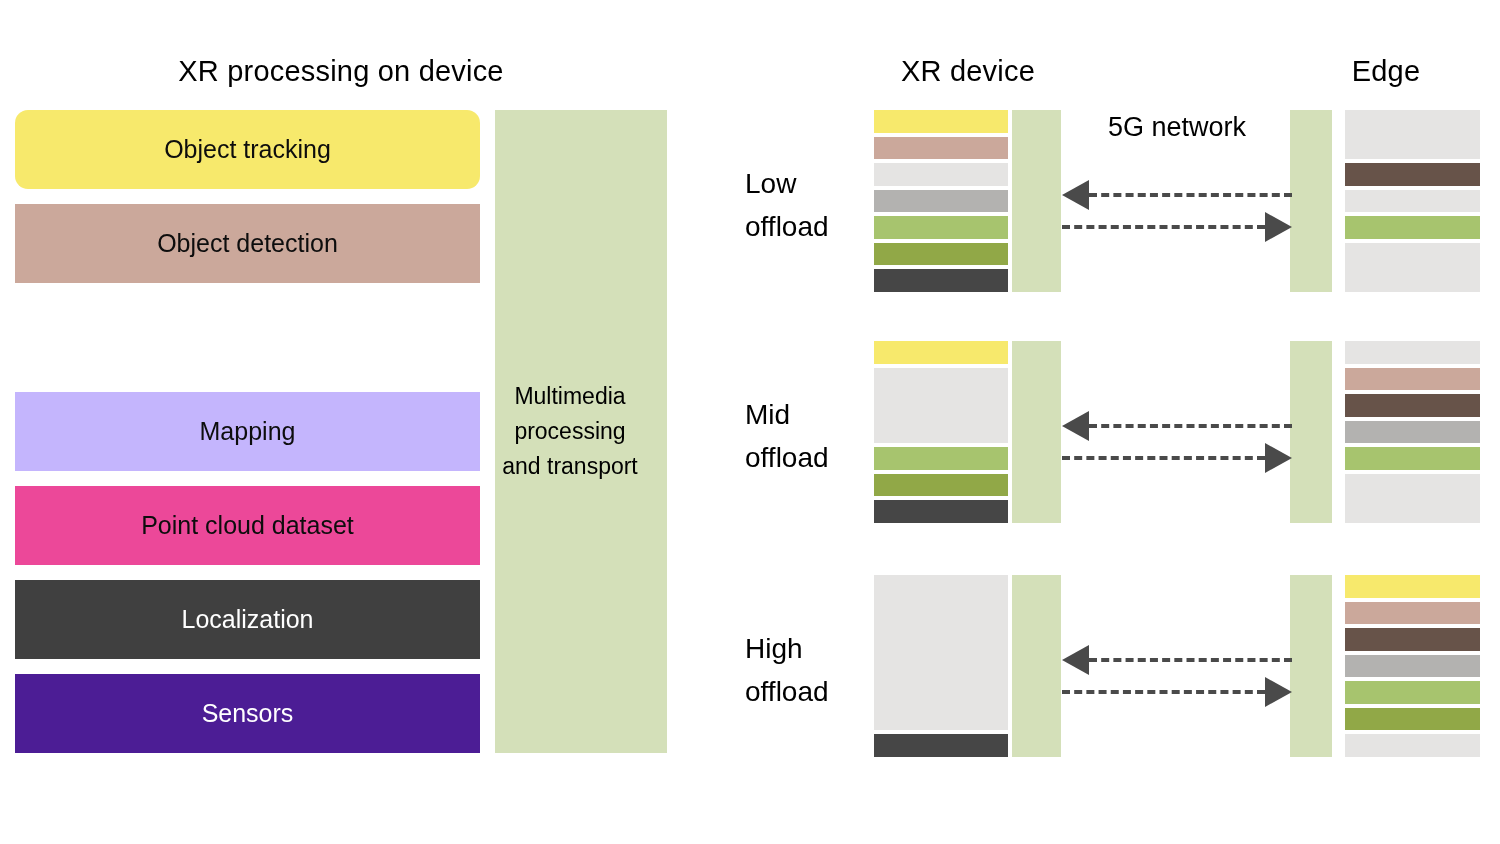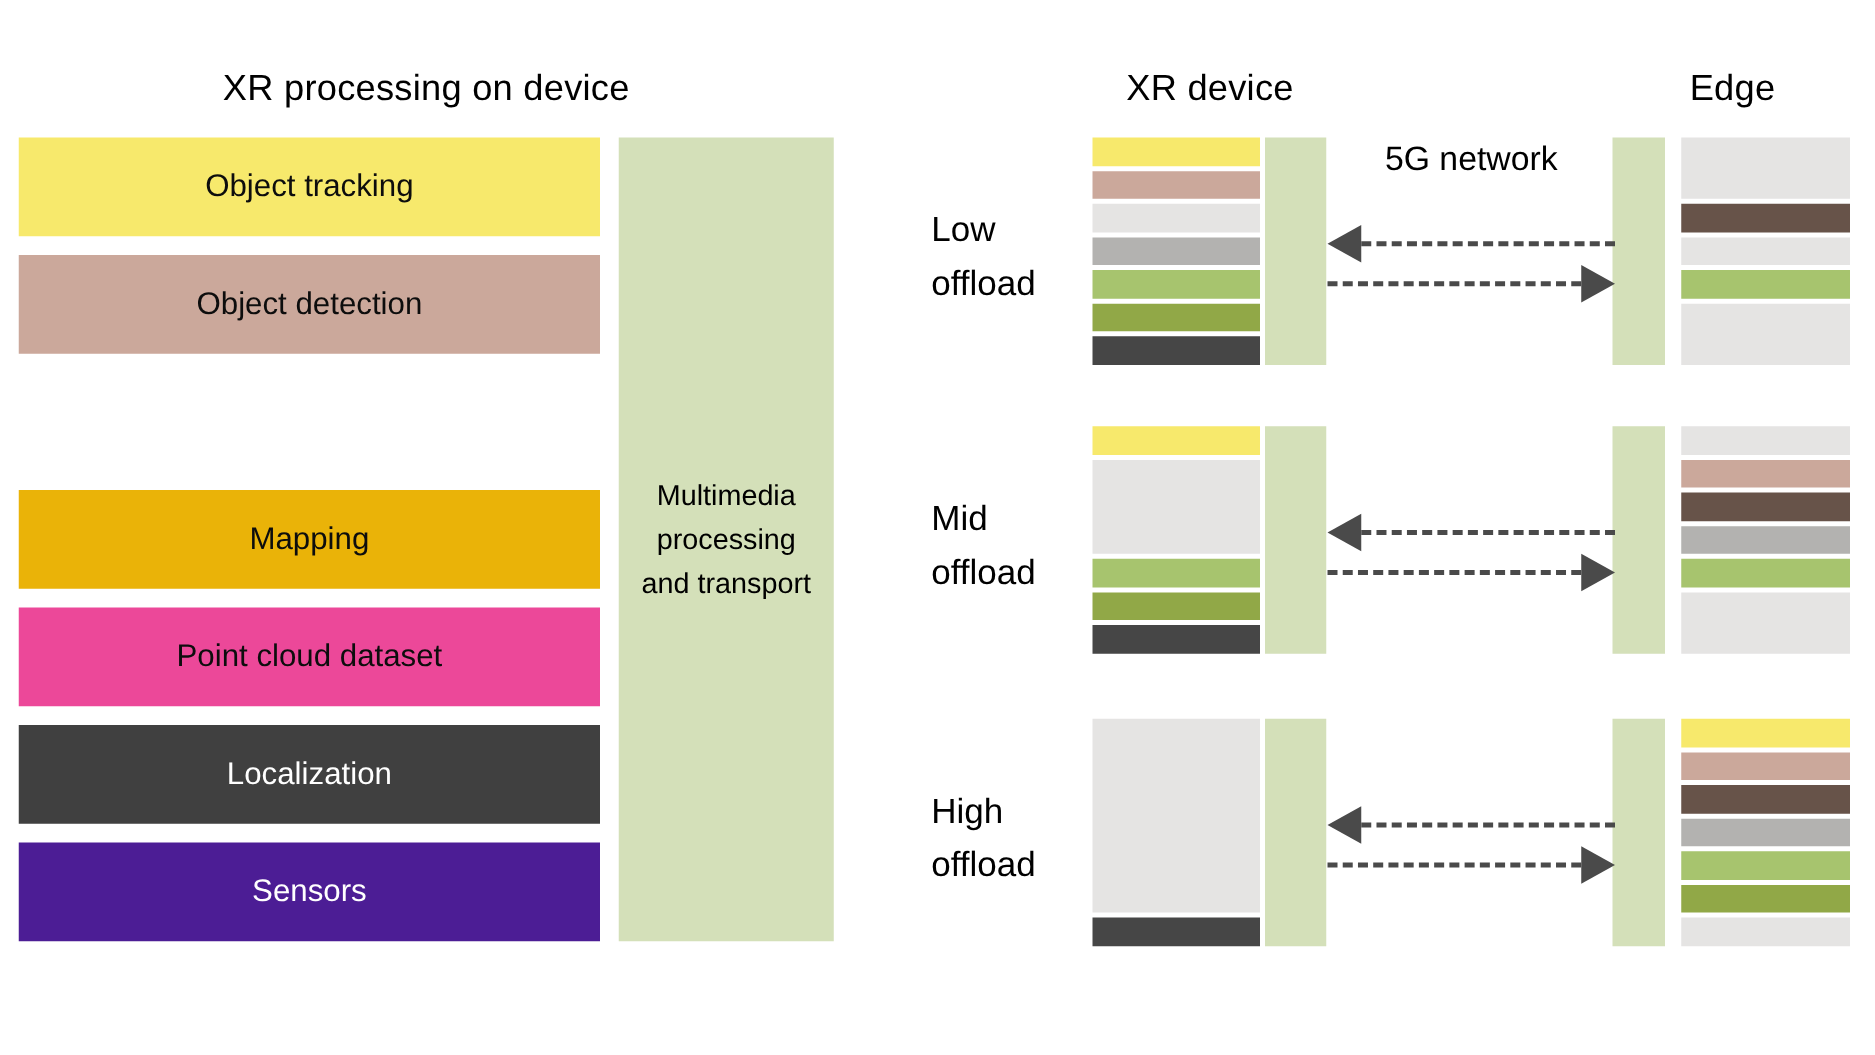--- a/index.html
+++ b/index.html
@@ -15,21 +15,21 @@
     text-align:center;white-space:nowrap;
   }
   
   #left-stack .task-bar{
     position:absolute;left:0;width:465px;height:79px;
     display:flex;align-items:center;justify-content:center;
     font-size:25px;
   }
   #multimedia-bar{
     left:495px;top:110px;width:172px;height:643px;
-    display:flex;align-items:center;justify-content:center;text-align:center;
+    display:flex;align-items:center;text-align:center;
     font-size:23px;line-height:35px;
   }
   #multimedia-bar .mm-text{width:150px;}
   
   .offload-label{
     width:160px;height:100px;
     display:flex;align-items:center;justify-content:center;text-align:left;
     font-size:28px;line-height:43px;
   }
   .offload-label span{display:inline-block;width:120px;}
@@ -48,27 +48,27 @@
 </style>
 </head>
 <body>
 
 <div class="abs title" style="left:15px;top:55px;width:652px;">XR processing on device</div>
 <div class="abs title" style="left:874px;top:55px;width:188px;">XR device</div>
 <div class="abs title" style="left:1292px;top:55px;width:188px;">Edge</div>
 <div class="abs net-label" style="left:1062px;top:112px;">5G network</div>
 
 <div id="left-stack" class="abs" style="left:15px;top:110px;width:465px;height:643px;">
-    <div class="task-bar" style="top: 0px; background: rgb(247, 233, 108); color: rgb(13, 13, 13);">
+    <div class="task-bar" style="top: 0px; background: rgb(247, 233, 108); color: rgb(13, 13, 13); border-radius: 13px;">
       <span>Object tracking</span>
     </div>
     <div class="task-bar" style="top: 94px; background: rgb(203, 168, 155); color: rgb(13, 13, 13);">
       <span>Object detection</span>
     </div>
-    <div class="task-bar" style="top: 282px; background: #eab308; color: rgb(13, 13, 13);">
+    <div class="task-bar" style="top: 282px; background: #c4b5fd; color: rgb(13, 13, 13);">
       <span>Mapping</span>
     </div>
     <div class="task-bar" style="top: 376px; background: #ec4899; color: rgb(13, 13, 13);">
       <span>Point cloud dataset</span>
     </div>
     <div class="task-bar" style="top: 470px; background: #404040; color: rgb(255, 255, 255);">
       <span>Localization</span>
     </div>
     <div class="task-bar" style="top: 564px; background: #4c1d95; color: rgb(255, 255, 255);">
       <span>Sensors</span>

